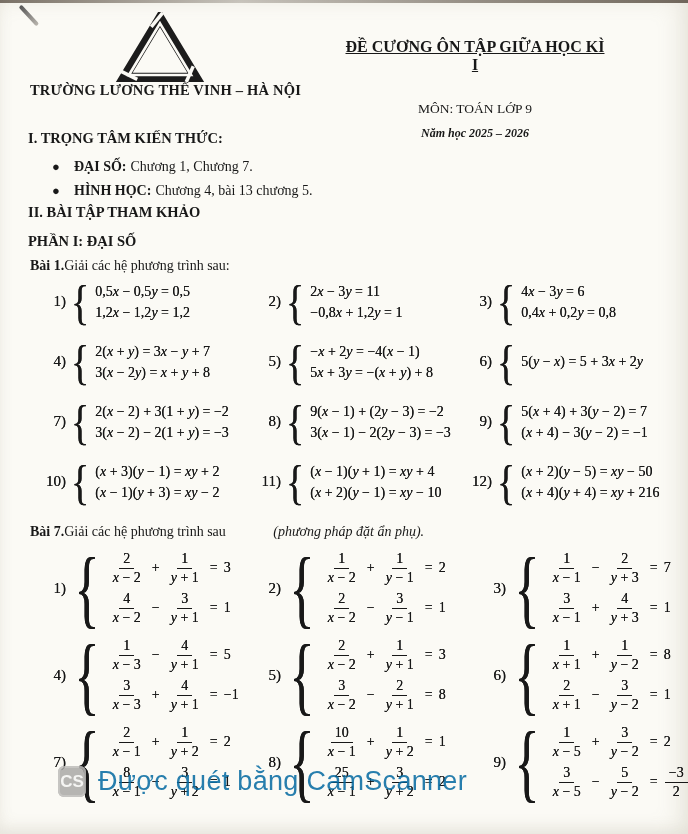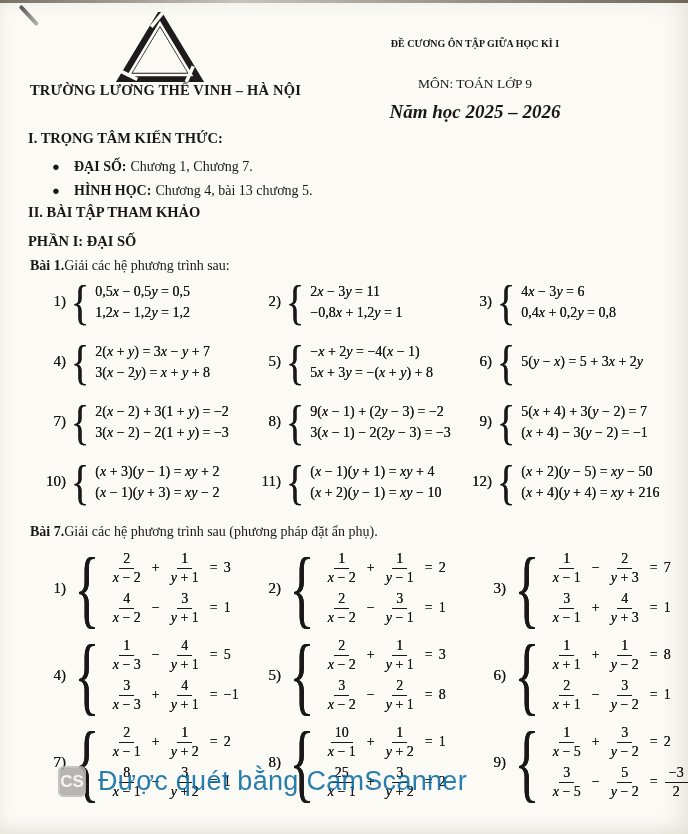--- a/index.html
+++ b/index.html
@@ -8,32 +8,32 @@
         box-shadow:inset -10px 0 22px rgba(150,140,115,.14), inset 0 -6px 14px rgba(150,140,115,.10);}
   .top-strip{position:absolute;top:0;left:0;width:100%;height:3px;
         background:linear-gradient(90deg,rgba(70,58,46,.7),rgba(70,58,46,.25) 35%,rgba(70,58,46,.55) 70%,rgba(70,58,46,.75));}
   .corner-mark{position:absolute;left:20px;top:4px;width:26px;height:4px;border-radius:3px;
         transform:rotate(47deg);transform-origin:left center;
         background:linear-gradient(90deg,#555,#b9b5ae);}
   
   .logo{position:absolute;left:112px;top:12px;width:96px;height:70px;}
   .school{position:absolute;left:30px;top:82px;width:300px;font-weight:700;font-size:14.5px;letter-spacing:.2px;}
   .hdr-right{position:absolute;left:345px;top:38px;width:260px;text-align:center;}
-  .hdr-right .l1{font-weight:700;font-size:10px;}
+  .hdr-right .l1{font-weight:700;font-size:16px;text-decoration:underline;}
   .hdr-right .l2{font-weight:400;font-size:13.5px;margin-top:27px;}
-  .hdr-right .l3{font-weight:700;font-style:italic;font-size:19px;margin-top:9px;}
+  .hdr-right .l3{font-weight:700;font-style:italic;font-size:12px;margin-top:9px;}
   
   .sec{position:absolute;left:28px;font-weight:700;font-size:14.5px;}
   .bullets{position:absolute;left:52px;top:155px;font-size:14px;}
   .bullets .row{display:flex;align-items:baseline;line-height:24px;}
   .bullets .dot{width:22px;font-size:13px;}
   .bullets b{margin-right:4px;}
   .bai-title{position:absolute;left:30px;font-size:14px;}
   .bai-title b{font-size:14px;margin-right:0;}
-  .bai-title .note{}
+  .bai-title .note{font-style:italic;margin-left:44px;}
   
   .math{text-shadow:0 0 .4px currentColor;}
   .grid{position:absolute;left:30px;display:grid;}
   .g1{top:278px;width:645px;grid-template-columns:215px 211px 1fr;row-gap:13px;}
   .g2{top:546px;width:650px;grid-template-columns:215px 225px 1fr;row-gap:3px;}
   .cell{display:flex;align-items:center;height:47px;}
   .g2 .cell{height:84px;}
   .num{width:36px;text-align:right;margin-right:5px;font-size:15px;flex:none;}
   .brace{font-family:"Liberation Serif",serif;display:inline-block;line-height:1;flex:none;
          transform:scaleY(1.28);transform-origin:50% 50%;font-weight:400;}

